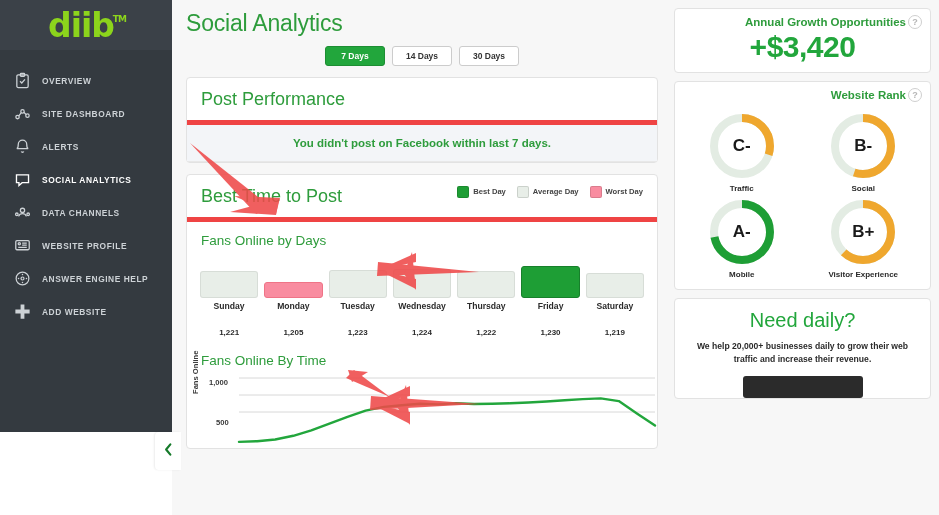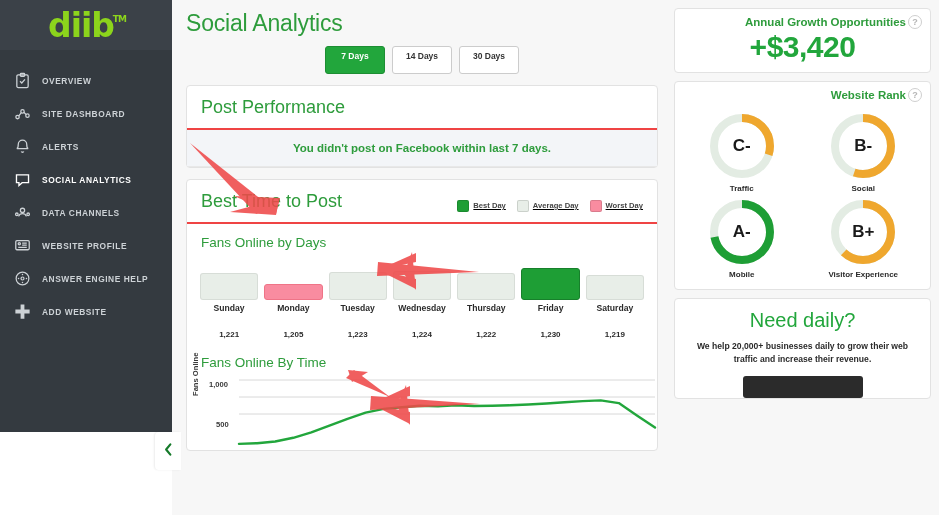--- a/index.html
+++ b/index.html
@@ -124,21 +124,21 @@
   }
   #range-tabs {
     display: flex;
     justify-content: center;
     gap: 7px;
     margin-top: 9px;
   }
   .range-btn {
     font-size: 8.5px;
     font-weight: 700;
-    padding: 5px 11px 12px 11px;
+    padding: 5px 11px 4px 11px;
     border-radius: 3px;
     border: 1px solid #ccc;
     background: #ffffff;
     color: #333;
     cursor: pointer;
     line-height: 1;
     min-width: 60px;
     text-align: center;
   }
   .range-btn.active {
@@ -148,42 +148,42 @@
   }
 
   .card {
     background: #ffffff;
     border: 1px solid #e2e2e2;
     border-radius: 4px;
     margin-top: 11px;
   }
   .card-head {
     padding: 11px 14px 10px 14px;
-    border-bottom: 2px solid #ef4444;
-    display: flex;
-    align-items: flex-end;
+    border-bottom: 5px solid #ef4444;
+    display: flex;
+    align-items: flex-start;
     justify-content: space-between;
   }
   .card-title {
     font-size: 18px;
     color: #2e9c3c;
     font-weight: 400;
   }
   .notice-row {
     background: #f3f5f8;
     text-align: center;
     padding: 12px 10px;
     font-size: 11.5px;
     color: #2e9c3c;
     font-weight: 700;
     border-bottom: 1px solid #e8e8e8;
   }
 
   .legend { display: flex; align-items: center; gap: 11px; }
-  .legend-item { display: flex; align-items: center; gap: 4px; text-decoration: underline; }
+  .legend-item { display: flex; align-items: center; gap: 4px; }
   .legend-swatch {
     width: 12px; height: 12px;
     border-radius: 2px;
     border: 1px solid rgba(0,0,0,0.12);
   }
   .legend-label {
     font-size: 7.6px;
     font-weight: 700;
     color: #444;
     white-space: nowrap;

